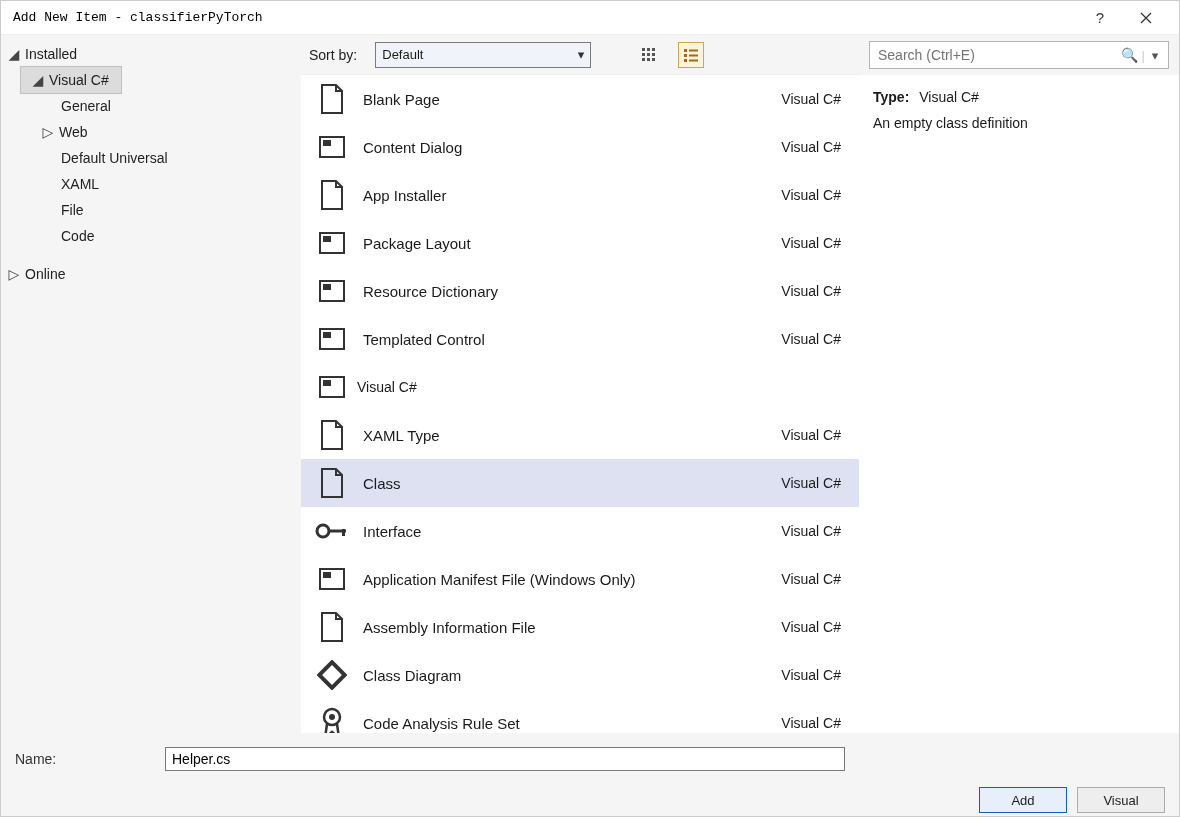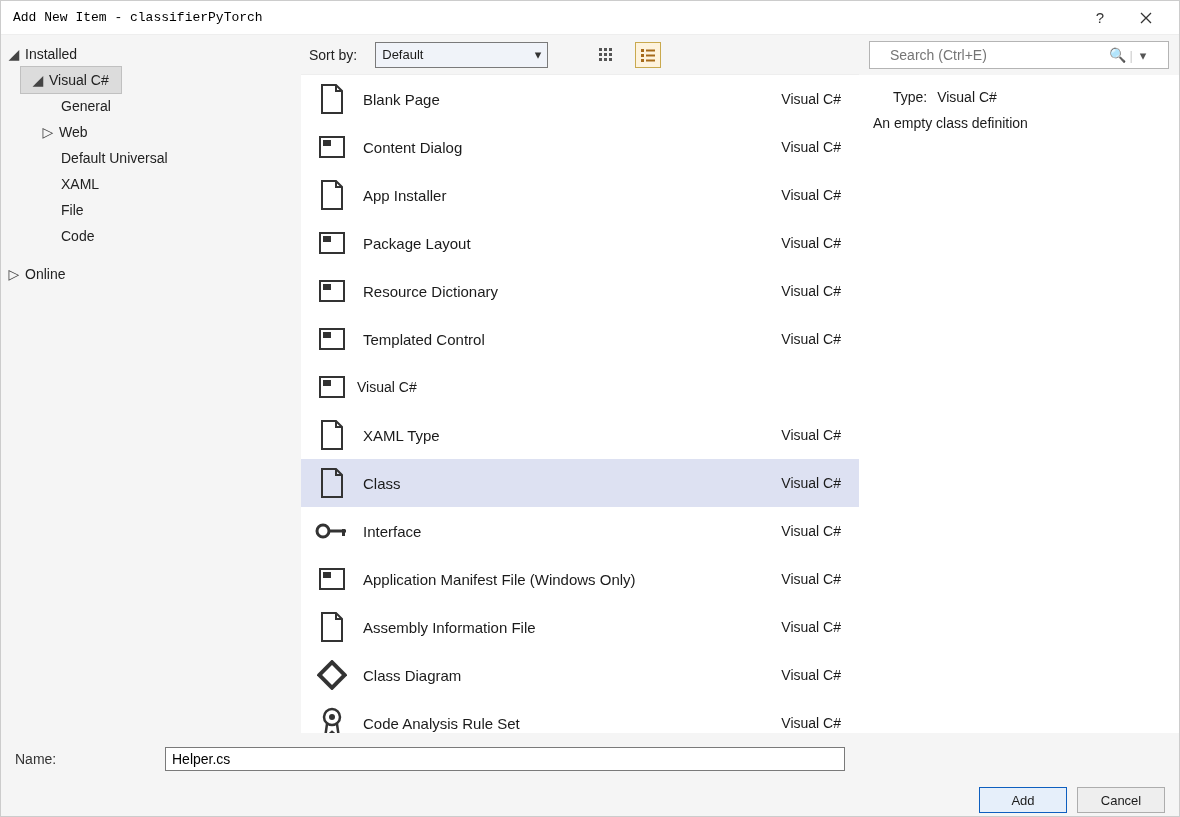--- a/index.html
+++ b/index.html
@@ -16,40 +16,40 @@
   .tree-node { display:flex; align-items:center; height:26px; padding-left:var(--pad,10px); font-size:14px; color:#222;}
   .tree-node .arrow { width:14px; display:inline-block; text-align:center; color:#444;}
   .tree-node.selected { background:#dcdcdc; outline:1px solid #c0c0c0;}
   .tree-node.selected > .lbl { }
   .tree-node .lbl { padding:0 4px;}
   .tree-node.vcsharp { display:inline-flex; margin-left:20px; white-space:nowrap; padding-right:8px;}
   
   .center-pane { flex:1; display:flex; flex-direction:column; min-width:0; background:#fff;}
   .toolbar { height:40px; background:#f5f5f5; display:flex; align-items:center; padding:0 8px; gap:18px; border-bottom:1px solid #eee;}
   .sortlabel { font-size:14px; color:#222;}
-  .combo { width:173px; height:26px; border:1px solid #7a7a7a; background:#f0f3f9; display:flex; align-items:center; padding:0 6px; font-size:13px;}
+  .combo { width:216px; height:26px; border:1px solid #7a7a7a; background:#f0f3f9; display:flex; align-items:center; padding:0 6px; font-size:13px;}
   .combo .arrow { margin-left:auto; color:#333;}
   .iconbtn { width:24px; height:24px; display:flex; align-items:center; justify-content:center; color:#555;}
   .iconbtn.active { background:#fef3dd; outline:1px solid #c9a94e;}
   .tmpl-list { flex:1; overflow-y:scroll; position:relative; }
   .tmpl-row { height:48px; display:flex; align-items:center; padding:0 18px 0 6px;}
   .tmpl-row.selected { background:#dde1f2; }
   .tmpl-row .ic { width:50px; display:flex; justify-content:center;}
   .tmpl-row .name { flex:1; font-size:15px; color:#1b1b1b; padding-left:6px;}
   .tmpl-row .lang { font-size:14px; color:#1b1b1b;}
   
   .details-pane { width:320px; background:#f5f5f5; display:flex; flex-direction:column;}
   .search-wrap { height:40px; display:flex; align-items:center; padding:0 10px;}
-  .search { flex:1; height:28px; border:1px solid #b4b4b4; background:#fff; display:flex; align-items:center; padding:0 18px;}
+  .search { flex:1; height:28px; border:1px solid #b4b4b4; background:#fff; display:flex; align-items:center; padding:0 6px;}
   .search input { border:0; outline:0; flex:1; font-size:14px; color:#666; background:transparent;}
   .search .mag { font-size:14px; color:#555;}
   .search .dd { width:14px; text-align:center; color:#555;}
   .details-body { flex:1; background:#fff; padding:14px 14px; font-size:14px;}
   .details-body .type-row { margin-bottom:10px; }
-  .details-body .type-label { font-weight:400; margin-right:6px;margin-left:20px;}
+  .details-body .type-label { font-weight:700; margin-right:6px;}
   
   .footer { background:#f5f5f5; padding:8px 14px 3px 14px; }
   .name-row { display:flex; align-items:center; gap:10px; margin:6px 0 16px 0;}
   .name-label { width:140px; font-size:14px; color:#333;}
   .name-input { flex:0 0 680px; height:24px; border:1px solid #7a7a7a; padding:0 6px; font-size:14px; background:#fff;}
   .btn-row { display:flex; justify-content:flex-end; gap:10px;}
   .btn { width:88px; height:26px; border:1px solid #adadad; background:#eee; display:flex; align-items:center; justify-content:center; font-size:13px;}
   .btn.primary { background:#e6effa; border:1px solid #0e5fbf;}
   
   .tmpl-list::-webkit-scrollbar { width:18px; }
@@ -310,18 +310,18 @@
   <div class="footer">
     <div class="name-row">
       <span class="name-label">Name:</span>
       <input class="name-input" value="Helper.cs" style="">
     </div>
     <div class="btn-row">
       <div class="btn primary">
           <span>Add</span>
         </div>
       <div class="btn">
-          <span>Cancel</span>
+          <span>Visual</span>
         </div>
     </div>
   </div>
 
 </div>
 
 </body></html>

